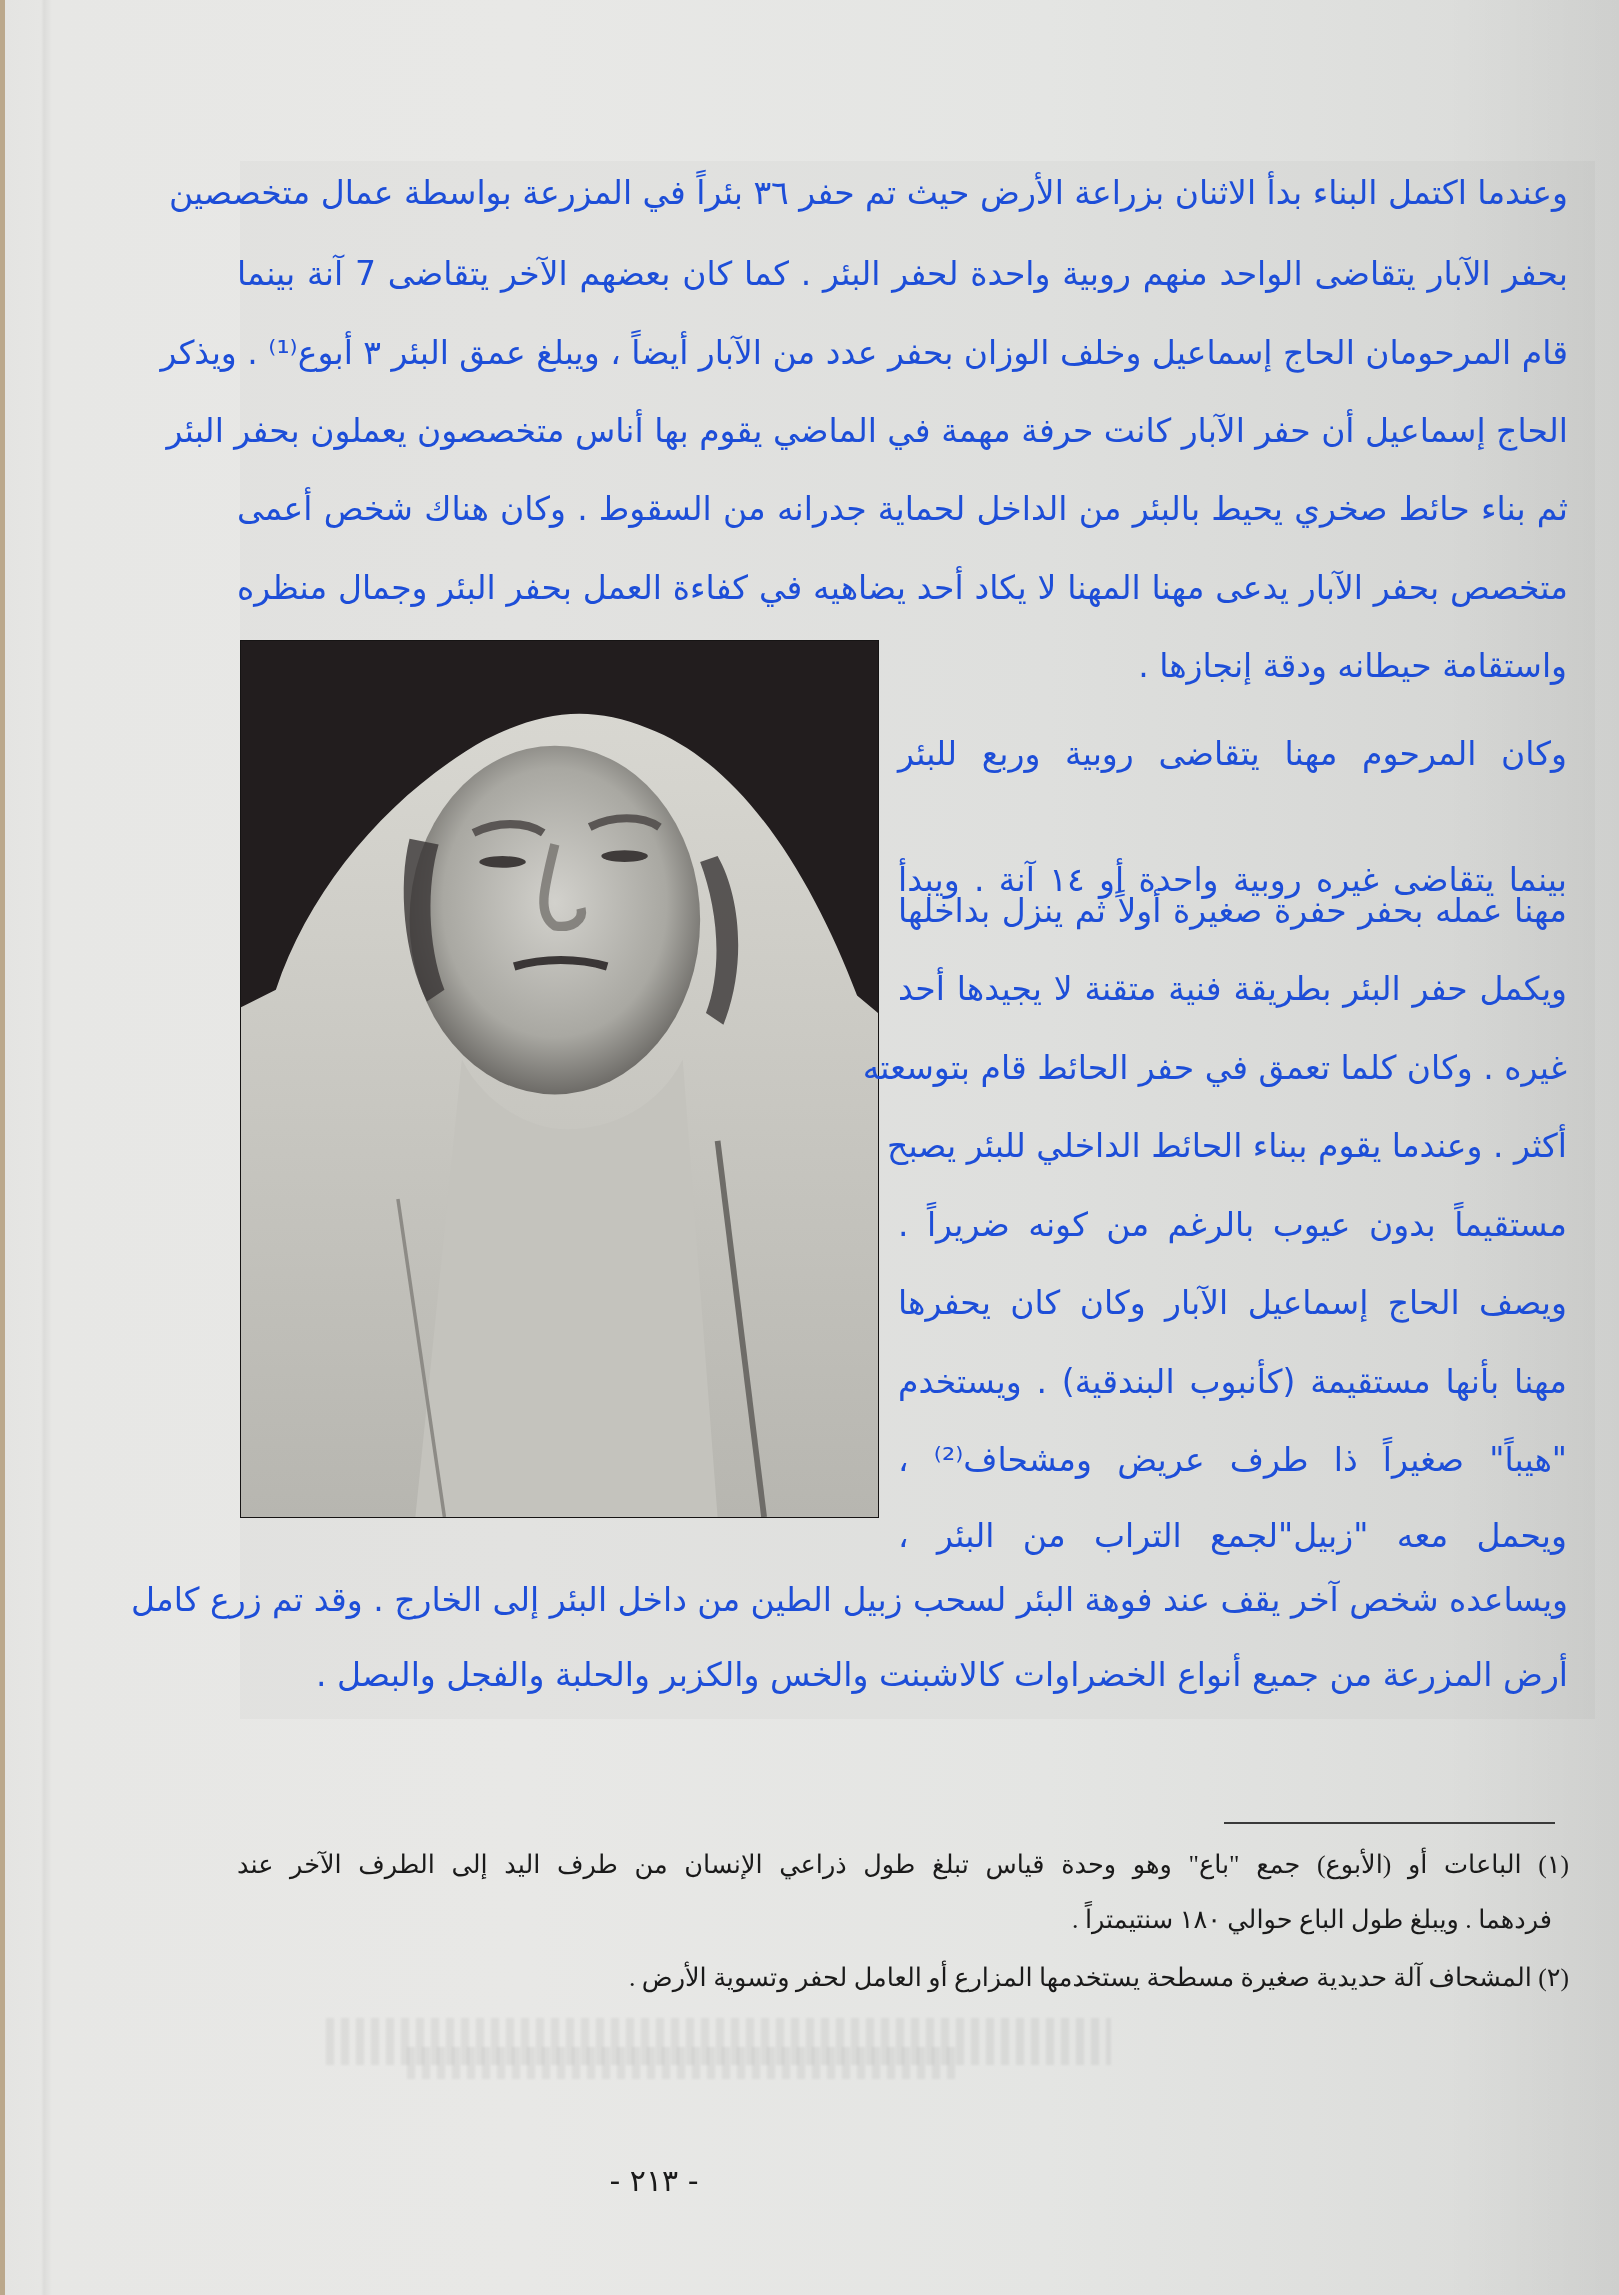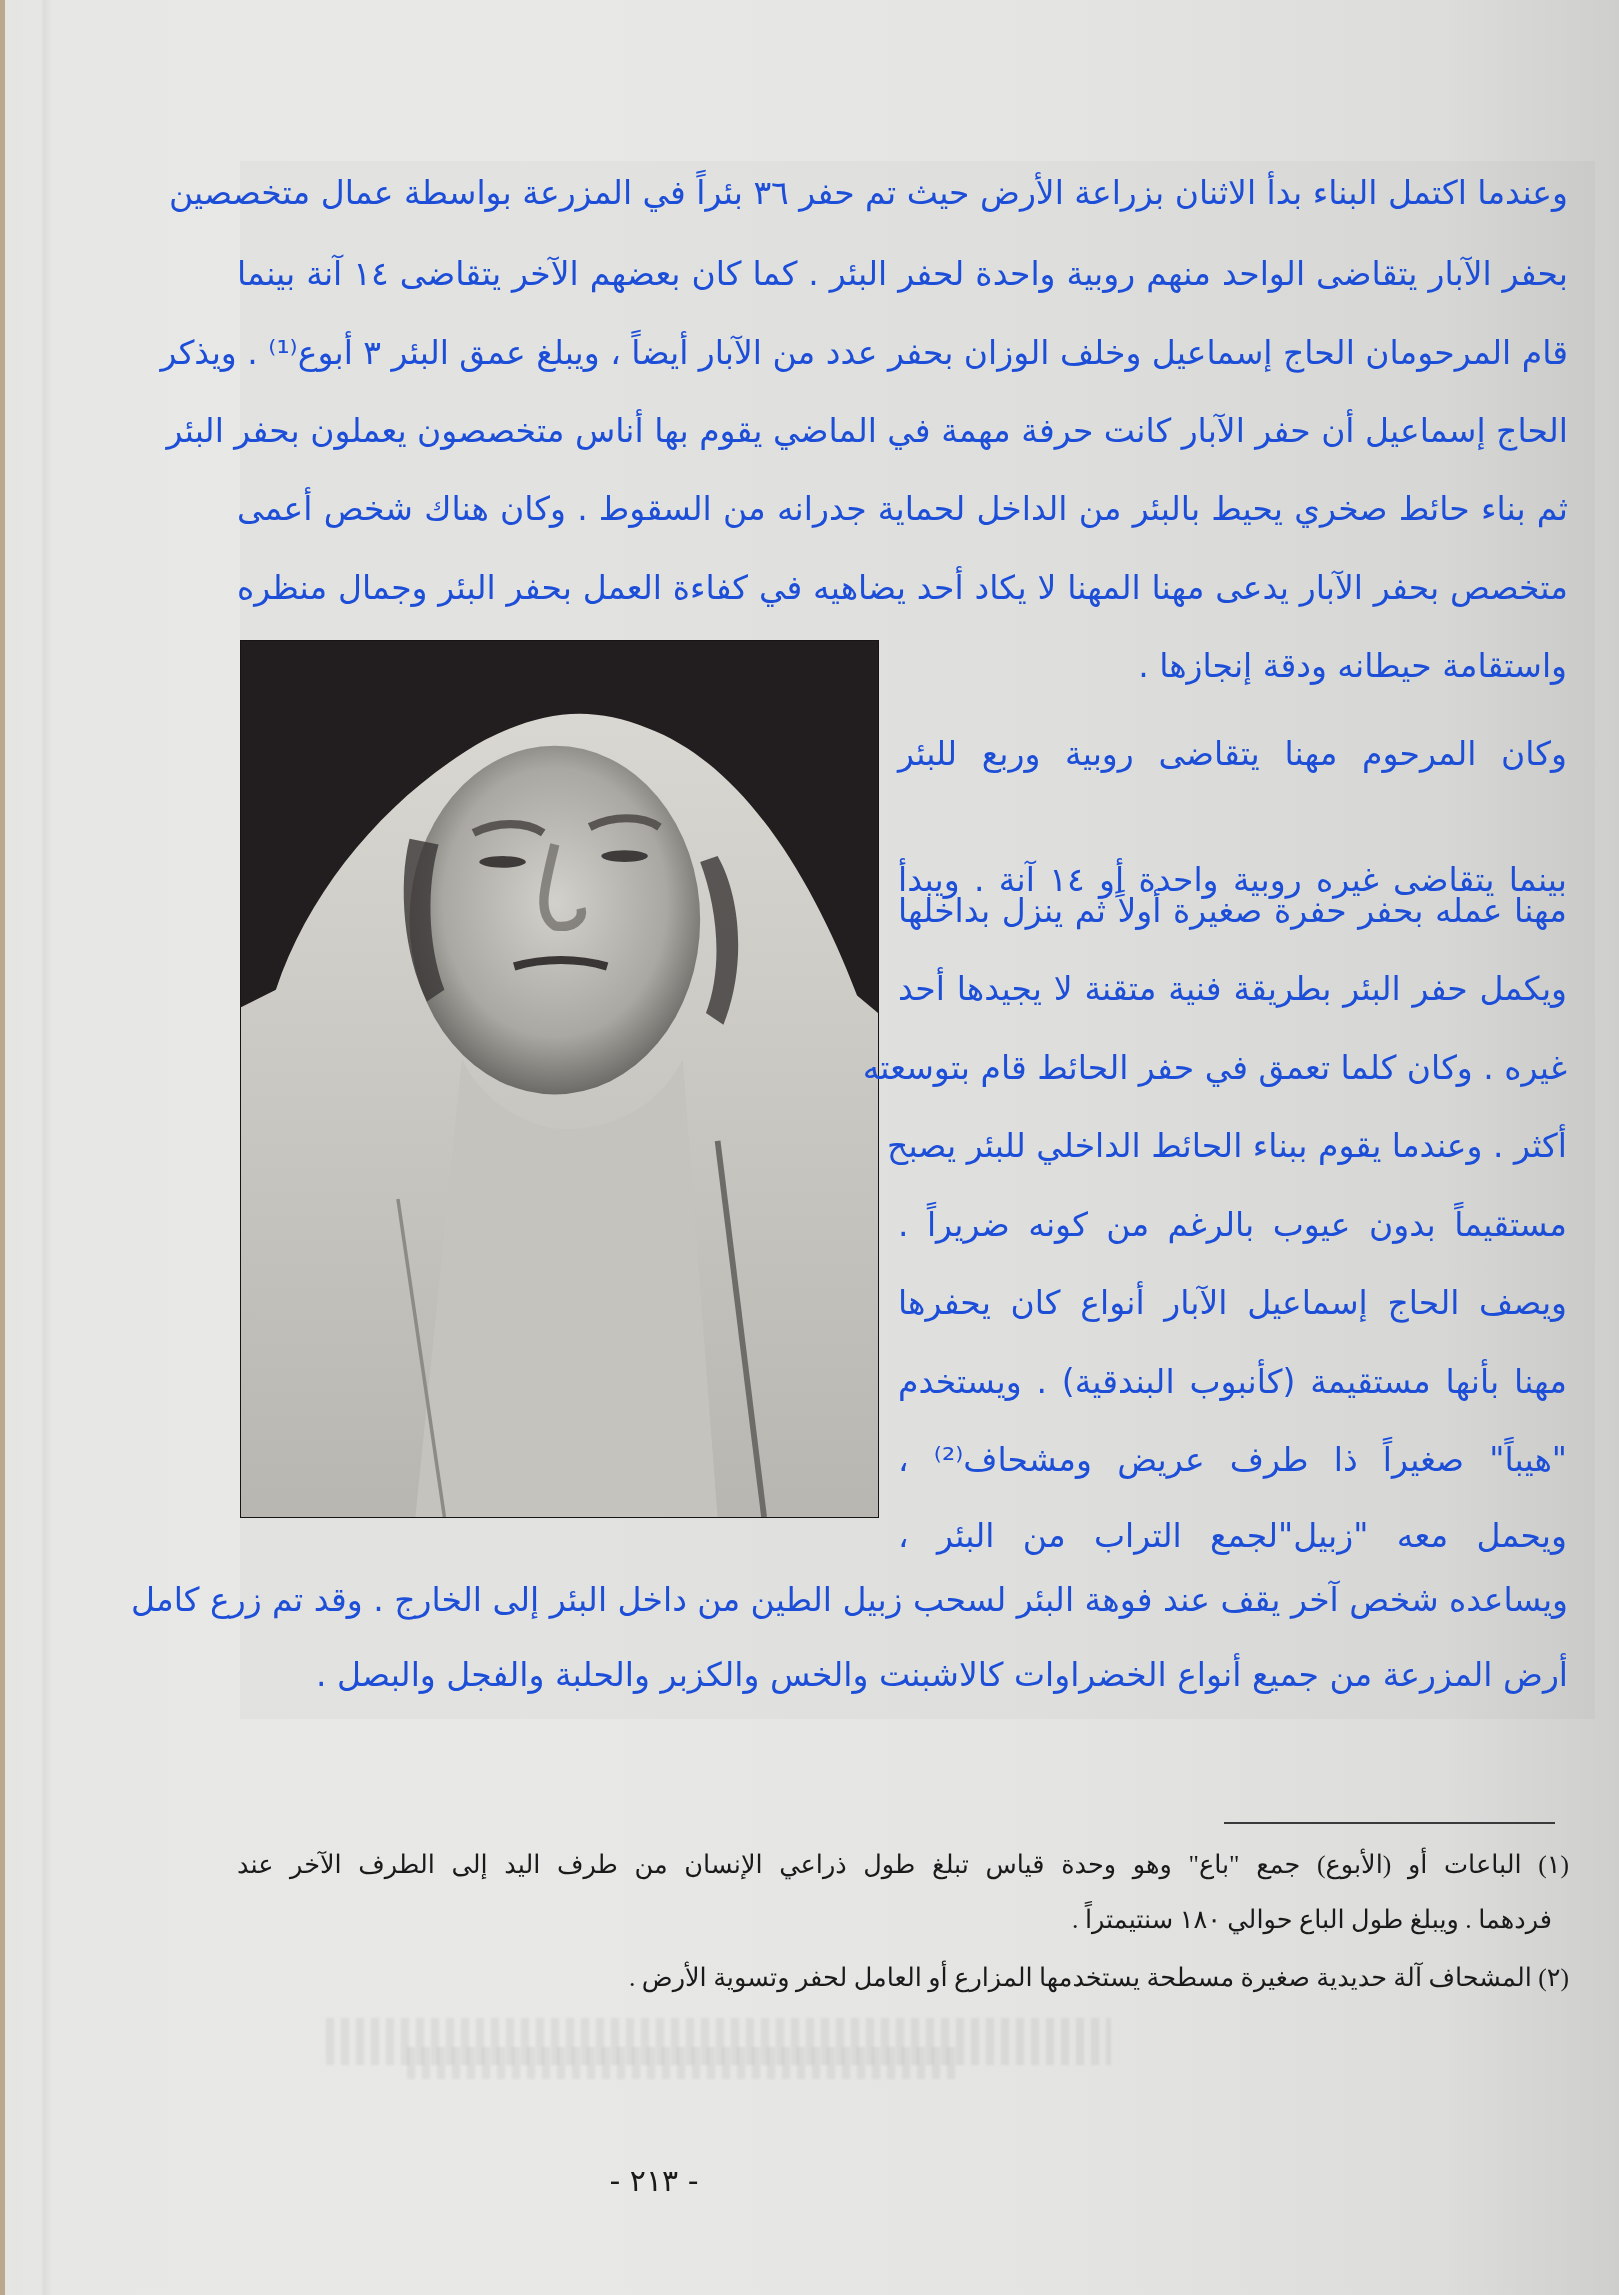--- a/index.html
+++ b/index.html
@@ -56,21 +56,21 @@
       color: #1a1a1a; direction: rtl;
     }
   </style>
 </head>
 <body>
 
 <div class="print-block"></div>
 <div class="page-shadow"></div>
 
 <div class="line full" style="top:169px">وعندما اكتمل البناء بدأ الاثنان بزراعة الأرض حيث تم حفر ٣٦ بئراً في المزرعة بواسطة عمال متخصصين</div>
-<div class="line full" style="top:250px">بحفر الآبار يتقاضى الواحد منهم روبية واحدة لحفر البئر . كما كان بعضهم الآخر يتقاضى ١٤ آنة بينما</div>
+<div class="line full" style="top:250px">بحفر الآبار يتقاضى الواحد منهم روبية واحدة لحفر البئر . كما كان بعضهم الآخر يتقاضى 7 آنة بينما</div>
 <div class="line full" style="top:329px">قام المرحومان الحاج إسماعيل وخلف الوزان بحفر عدد من الآبار أيضاً ، ويبلغ عمق البئر ٣ أبوع⁽¹⁾ . ويذكر</div>
 <div class="line full" style="top:407px">الحاج إسماعيل أن حفر الآبار كانت حرفة مهمة في الماضي يقوم بها أناس متخصصون يعملون بحفر البئر</div>
 <div class="line full" style="top:485px">ثم بناء حائط صخري يحيط بالبئر من الداخل لحماية جدرانه من السقوط . وكان هناك شخص أعمى</div>
 <div class="line full" style="top:564px">متخصص بحفر الآبار يدعى مهنا المهنا لا يكاد أحد يضاهيه في كفاءة العمل بحفر البئر وجمال منظره</div>
 
 <div class="photo">
   <svg viewBox="0 0 1096 1507" preserveAspectRatio="none">
     <defs>
       <radialGradient id="face" cx="50%" cy="45%" r="55%">
         <stop offset="0%" stop-color="#d2d1cc"></stop>
@@ -108,21 +108,21 @@
 </div>
 
 <div class="line narrow last-line" style="top:642px">واستقامة حيطانه ودقة إنجازها .</div>
 <div class="line narrow" style="top:730px">وكان المرحوم مهنا يتقاضى روبية وربع للبئر</div>
 <div class="line narrow" style="top:856px">بينما يتقاضى غيره روبية واحدة أو ١٤ آنة . ويبدأ</div>
 <div class="line narrow" style="top:887px">مهنا عمله بحفر حفرة صغيرة أولاً ثم ينزل بداخلها</div>
 <div class="line narrow" style="top:965px">ويكمل حفر البئر بطريقة فنية متقنة لا يجيدها أحد</div>
 <div class="line narrow" style="top:1044px">غيره . وكان كلما تعمق في حفر الحائط قام بتوسعته</div>
 <div class="line narrow" style="top:1122px">أكثر . وعندما يقوم ببناء الحائط الداخلي للبئر يصبح</div>
 <div class="line narrow" style="top:1201px">مستقيماً بدون عيوب بالرغم من كونه ضريراً .</div>
-<div class="line narrow" style="top:1279px">ويصف الحاج إسماعيل الآبار أنواع كان يحفرها</div>
+<div class="line narrow" style="top:1279px">ويصف الحاج إسماعيل الآبار وكان كان يحفرها</div>
 <div class="line narrow" style="top:1358px">مهنا بأنها مستقيمة (كأنبوب البندقية) . ويستخدم</div>
 <div class="line narrow" style="top:1436px">"هيباً" صغيراً ذا طرف عريض ومشحاف⁽²⁾ ،</div>
 <div class="line narrow" style="top:1512px">ويحمل معه "زبيل"لجمع التراب من البئر ،</div>
 
 <div class="line full" style="top:1576px">ويساعده شخص آخر يقف عند فوهة البئر لسحب زبيل الطين من داخل البئر إلى الخارج . وقد تم زرع كامل</div>
 <div class="line full last-line" style="top:1651px">أرض المزرعة من جميع أنواع الخضراوات كالاشبنت والخس والكزبر والحلبة والفجل والبصل .</div>
 
 <div class="fn-rule"></div>
 <div class="fn justify" style="top:1846px">(١) الباعات أو (الأبوع) جمع "باع" وهو وحدة قياس تبلغ طول ذراعي الإنسان من طرف اليد إلى الطرف الآخر عند</div>
 <div class="fn" style="top:1901px; right:68px">فردهما . ويبلغ طول الباع حوالي ١٨٠ سنتيمتراً .</div>

